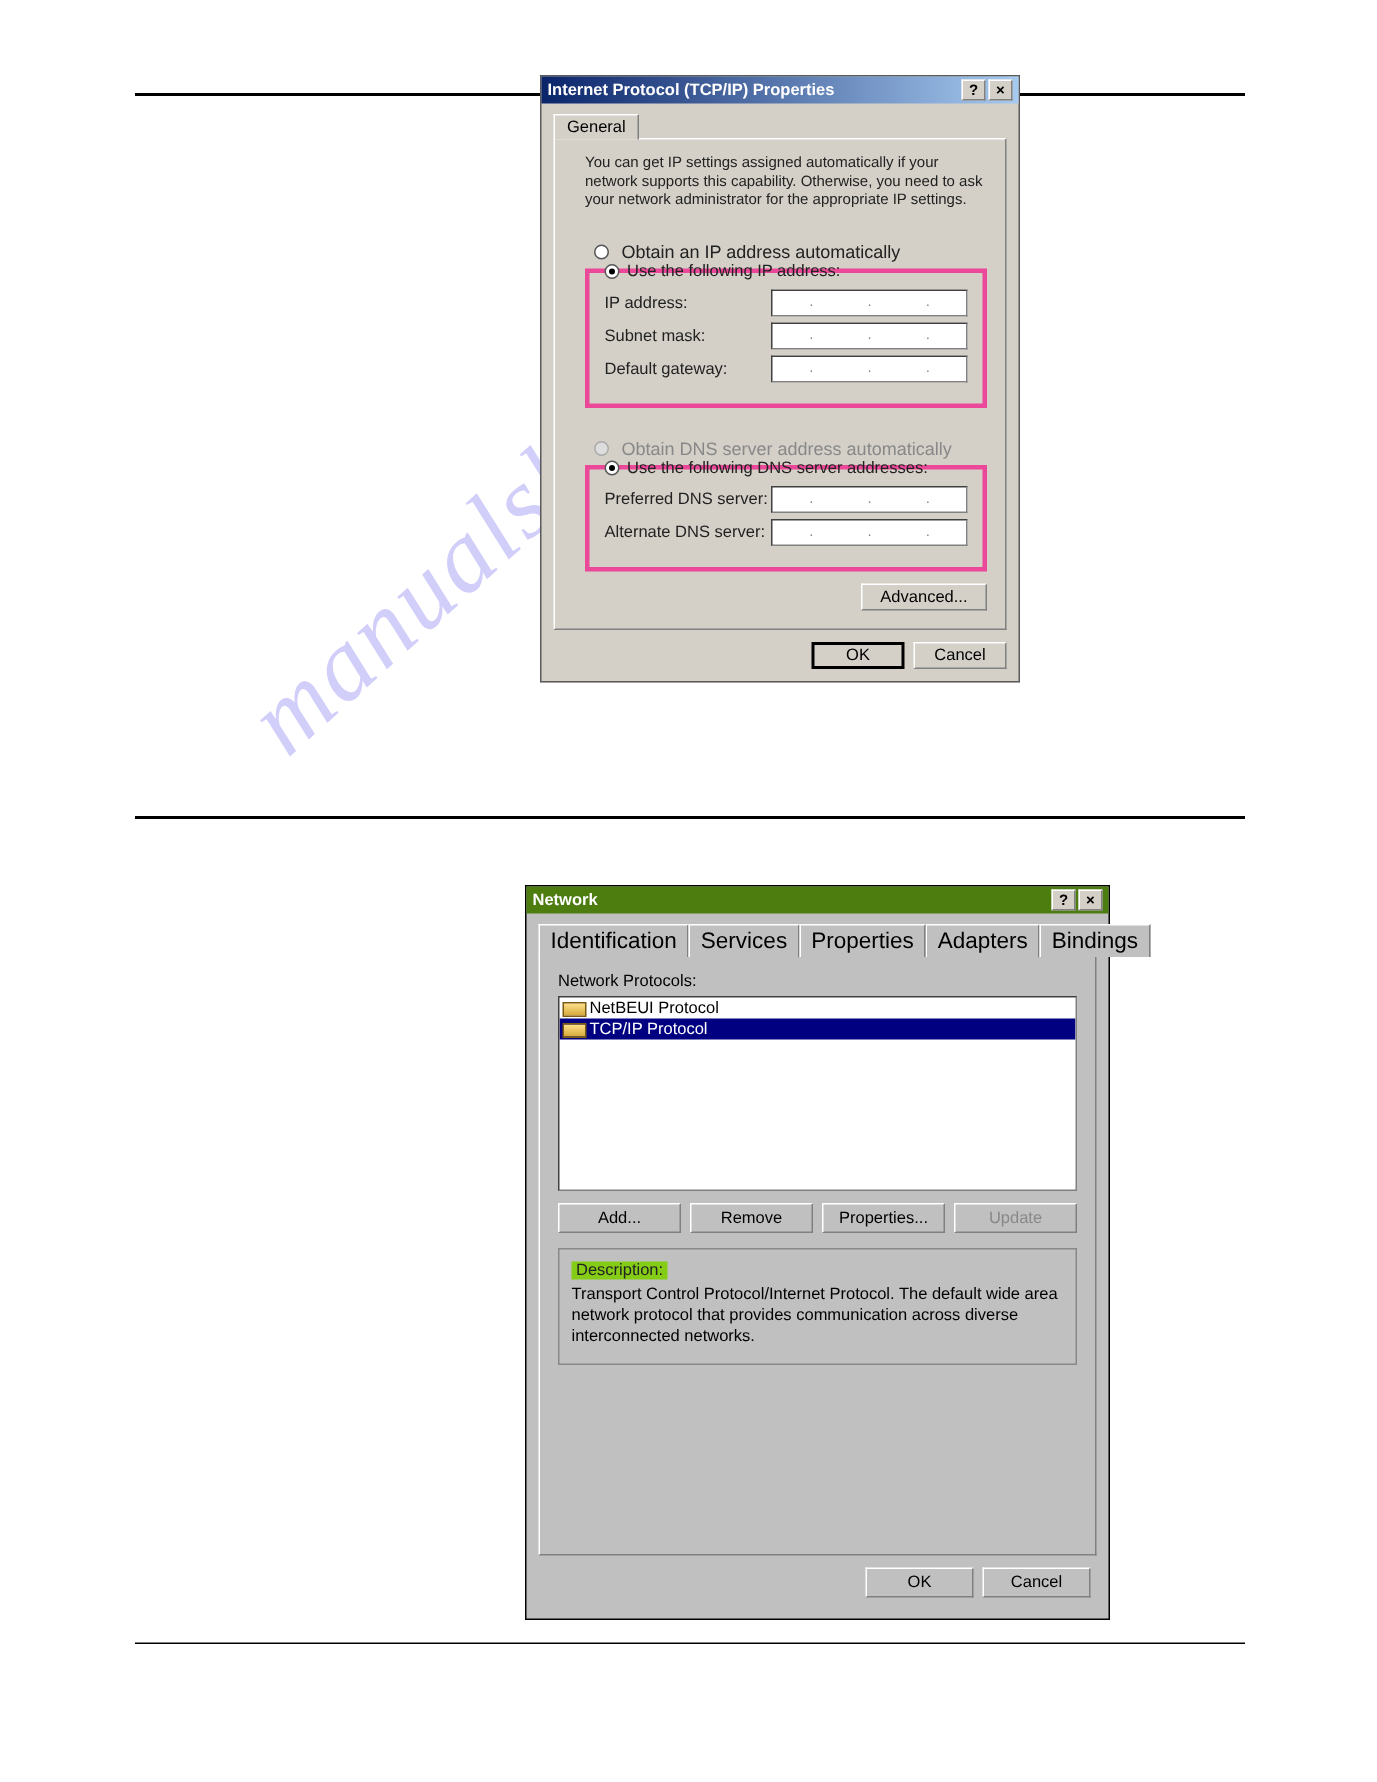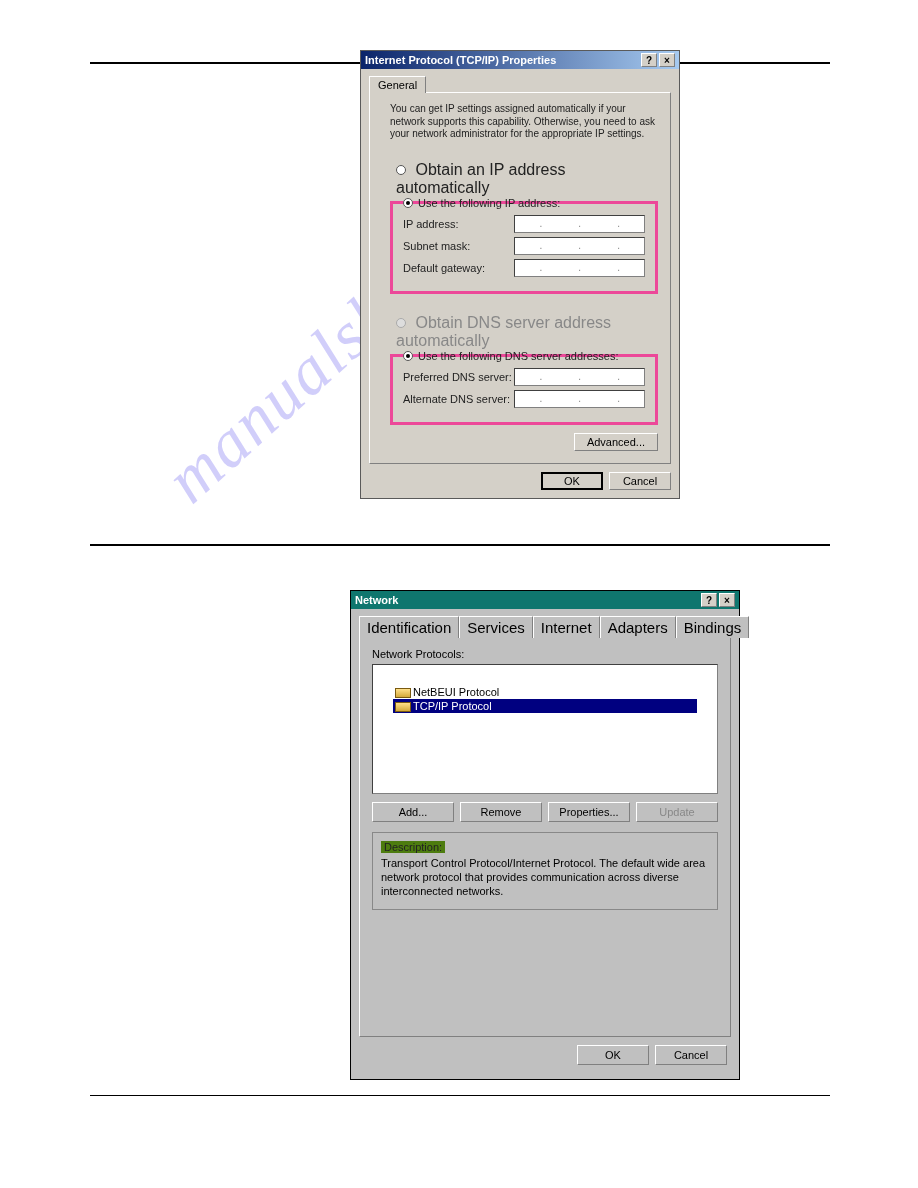--- a/index.html
+++ b/index.html
@@ -66,21 +66,21 @@
     font-size: 11px;
     position: relative; top: 1px;
   }
   .tabpanel {
     border: 1px solid #808080;
     border-top-color: #fff; border-left-color: #fff;
     padding: 10px 12px 12px 20px;
     background: #d4d0c8;
   }
   .helptext { font-size: 10px; color: #222; line-height: 1.25; margin-bottom: 10px; }
-  .radio-row { font-size: 16px; color: #222; margin: 20px 0 4px 6px; }
+  .radio-row { font-size: 12px; color: #222; margin: 20px 0 4px 6px; }
   .radio-row.disabled { color: #888; }
   .radio {
     display: inline-block; width: 10px; height: 10px;
     border: 1px solid #555; border-radius: 50%;
     background: #fff; vertical-align: middle; margin-right: 5px;
     position: relative;
   }
   .radio.selected::after {
     content: ""; position: absolute; left: 2px; top: 2px;
     width: 4px; height: 4px; background: #000; border-radius: 50%;
@@ -127,21 +127,21 @@
 
   
   .dlg2 {
     position: absolute;
     left: 350px;
     top: 590px;
     width: 390px;
     background: #c0c0c0;
     border: 1px solid #000;
   }
-  .dlg2 .titlebar { background: #0f766e; justify-content: space-between; }
+  .dlg2 .titlebar { background: #4d7c0f; justify-content: space-between; }
   .dlg2-body { padding: 6px 8px 10px 8px; }
   .tabstrip2 { display: flex; gap: 0; }
   .tab2 {
     background: #c0c0c0;
     border: 1px solid #808080;
     border-bottom: none;
     border-top-color: #fff; border-left-color: #fff;
     padding: 2px 7px;
     font-size: 15px;
     position: relative; top: 1px;
@@ -154,21 +154,21 @@
     background: #c0c0c0;
     min-height: 400px;
     display: flex; flex-direction: column;
   }
   .sec-label { font-size: 11px; margin-bottom: 4px; }
   .listbox {
     background: #fff;
     border: 1px solid #808080;
     border-top-color: #404040; border-left-color: #404040;
     height: 130px;
-    padding: 20px;
+    padding: 0;
     font-size: 11px;
     overflow: hidden;
   }
   .list-item {
     display: flex; align-items: center;
     padding: 1px 2px;
     gap: 4px;
   }
   .list-item.selected {
     background: #000080; color: #fff;
@@ -195,21 +195,21 @@
   }
   .btn2.disabled { color: #888; }
   .desc-group {
     border: 1px solid #888;
     padding: 8px 8px 10px 8px;
     margin-top: 10px;
     height: 78px;
   }
   .desc-legend {
     font-size: 11px; color: #222; margin-top: -15px;
-    background: #4d7c0f; display: inline-block; padding: 0 3px;
+    background: #84cc16; display: inline-block; padding: 0 3px;
   }
   .desc-text { font-size: 11px; line-height: 1.25; margin-top: 4px; }
   .bottom-btns {
     display: flex; justify-content: flex-end; gap: 6px;
     margin-top: 8px; padding: 0 4px 4px 0;
   }
 
   
   .watermark {
     position: absolute;
@@ -337,21 +337,21 @@
 <div class="dlg2">
   <div class="titlebar">
     <span class="title">Network</span>
     <span class="title-btn">?</span>
     <span class="title-btn">×</span>
   </div>
   <div class="dlg2-body">
     <div class="tabstrip2">
       <div class="tab2">Identification</div>
       <div class="tab2">Services</div>
-      <div class="tab2 active">Internet</div>
+      <div class="tab2 active">Properties</div>
       <div class="tab2">Adapters</div>
       <div class="tab2">Bindings</div>
     </div>
     <div class="tabpanel2">
       <div class="sec-label"><span>Network Protocols:</span></div>
       <div class="listbox">
         <div class="list-item">
           <span class="net-icon"></span>
           <span>NetBEUI Protocol</span>
         </div>

